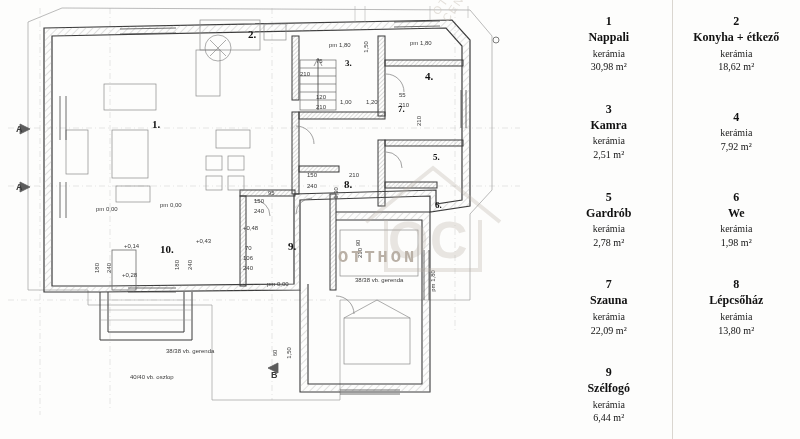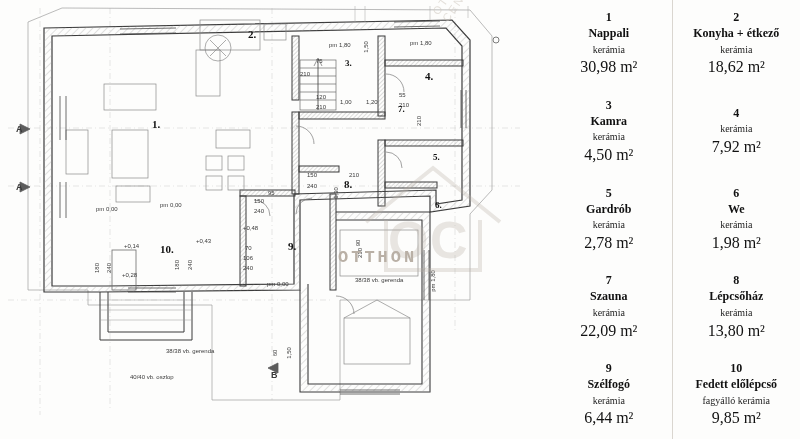--- a/index.html
+++ b/index.html
@@ -24,21 +24,21 @@
            transform:rotate(-55deg);transform-origin:left top;
            font-family:"Liberation Sans",sans-serif;font-size:11px;letter-spacing:2px;color:#cfc8bf;opacity:.55;}
 
   
   #legend{position:absolute;left:545px;top:0;width:255px;height:439px;}
   .legend-grid{display:grid;grid-template-columns:1fr 1fr;grid-template-rows:repeat(5,1fr);height:439px;}
   .cell{display:flex;flex-direction:column;align-items:center;justify-content:center;text-align:center;padding:2px 4px;}
   .cell .num{font-size:12px;font-weight:bold;color:#111;line-height:1.25;}
   .cell .name{font-size:12px;font-weight:bold;color:#111;line-height:1.3;margin-top:1px;}
   .cell .mat{font-size:10px;color:#222;line-height:1.35;margin-top:1px;}
-  .cell .area{font-size:16px;color:#111;line-height:1.35;}
+  .cell .area{font-size:10px;color:#111;line-height:1.35;}
   .divider-v{position:absolute;left:127px;top:0;width:1px;height:439px;background:#dad6d0;}
 </style>
 </head>
 <body>
 
 <div id="page">
 
   <div id="plan">
     <svg width="545" height="439" xmlns="http://www.w3.org/2000/svg">
       <defs>
@@ -266,21 +266,21 @@
         <span class="num">2</span>
         <span class="name">Konyha + étkező</span>
         <span class="mat">kerámia</span>
         <span class="area">18,62 m²</span>
       </div>
 
       <div class="cell">
         <span class="num">3</span>
         <span class="name">Kamra</span>
         <span class="mat">kerámia</span>
-        <span class="area">4,50 m²</span>
+        <span class="area">2,51 m²</span>
       </div>
 
       <div class="cell">
         <span class="num">4</span>
         <span class="mat">kerámia</span>
         <span class="area">7,92 m²</span>
       </div>
 
       <div class="cell">
         <span class="num">5</span>
@@ -310,23 +310,17 @@
         <span class="area">13,80 m²</span>
       </div>
 
       <div class="cell">
         <span class="num">9</span>
         <span class="name">Szélfogó</span>
         <span class="mat">kerámia</span>
         <span class="area">6,44 m²</span>
       </div>
 
-      <div class="cell">
-        <span class="num">10</span>
-        <span class="name">Fedett előlépcső</span>
-        <span class="mat">fagyálló kerámia</span>
-        <span class="area">9,85 m²</span>
-      </div>
 
     </div>
   </div>
 
 </div>
 
 </body></html>

